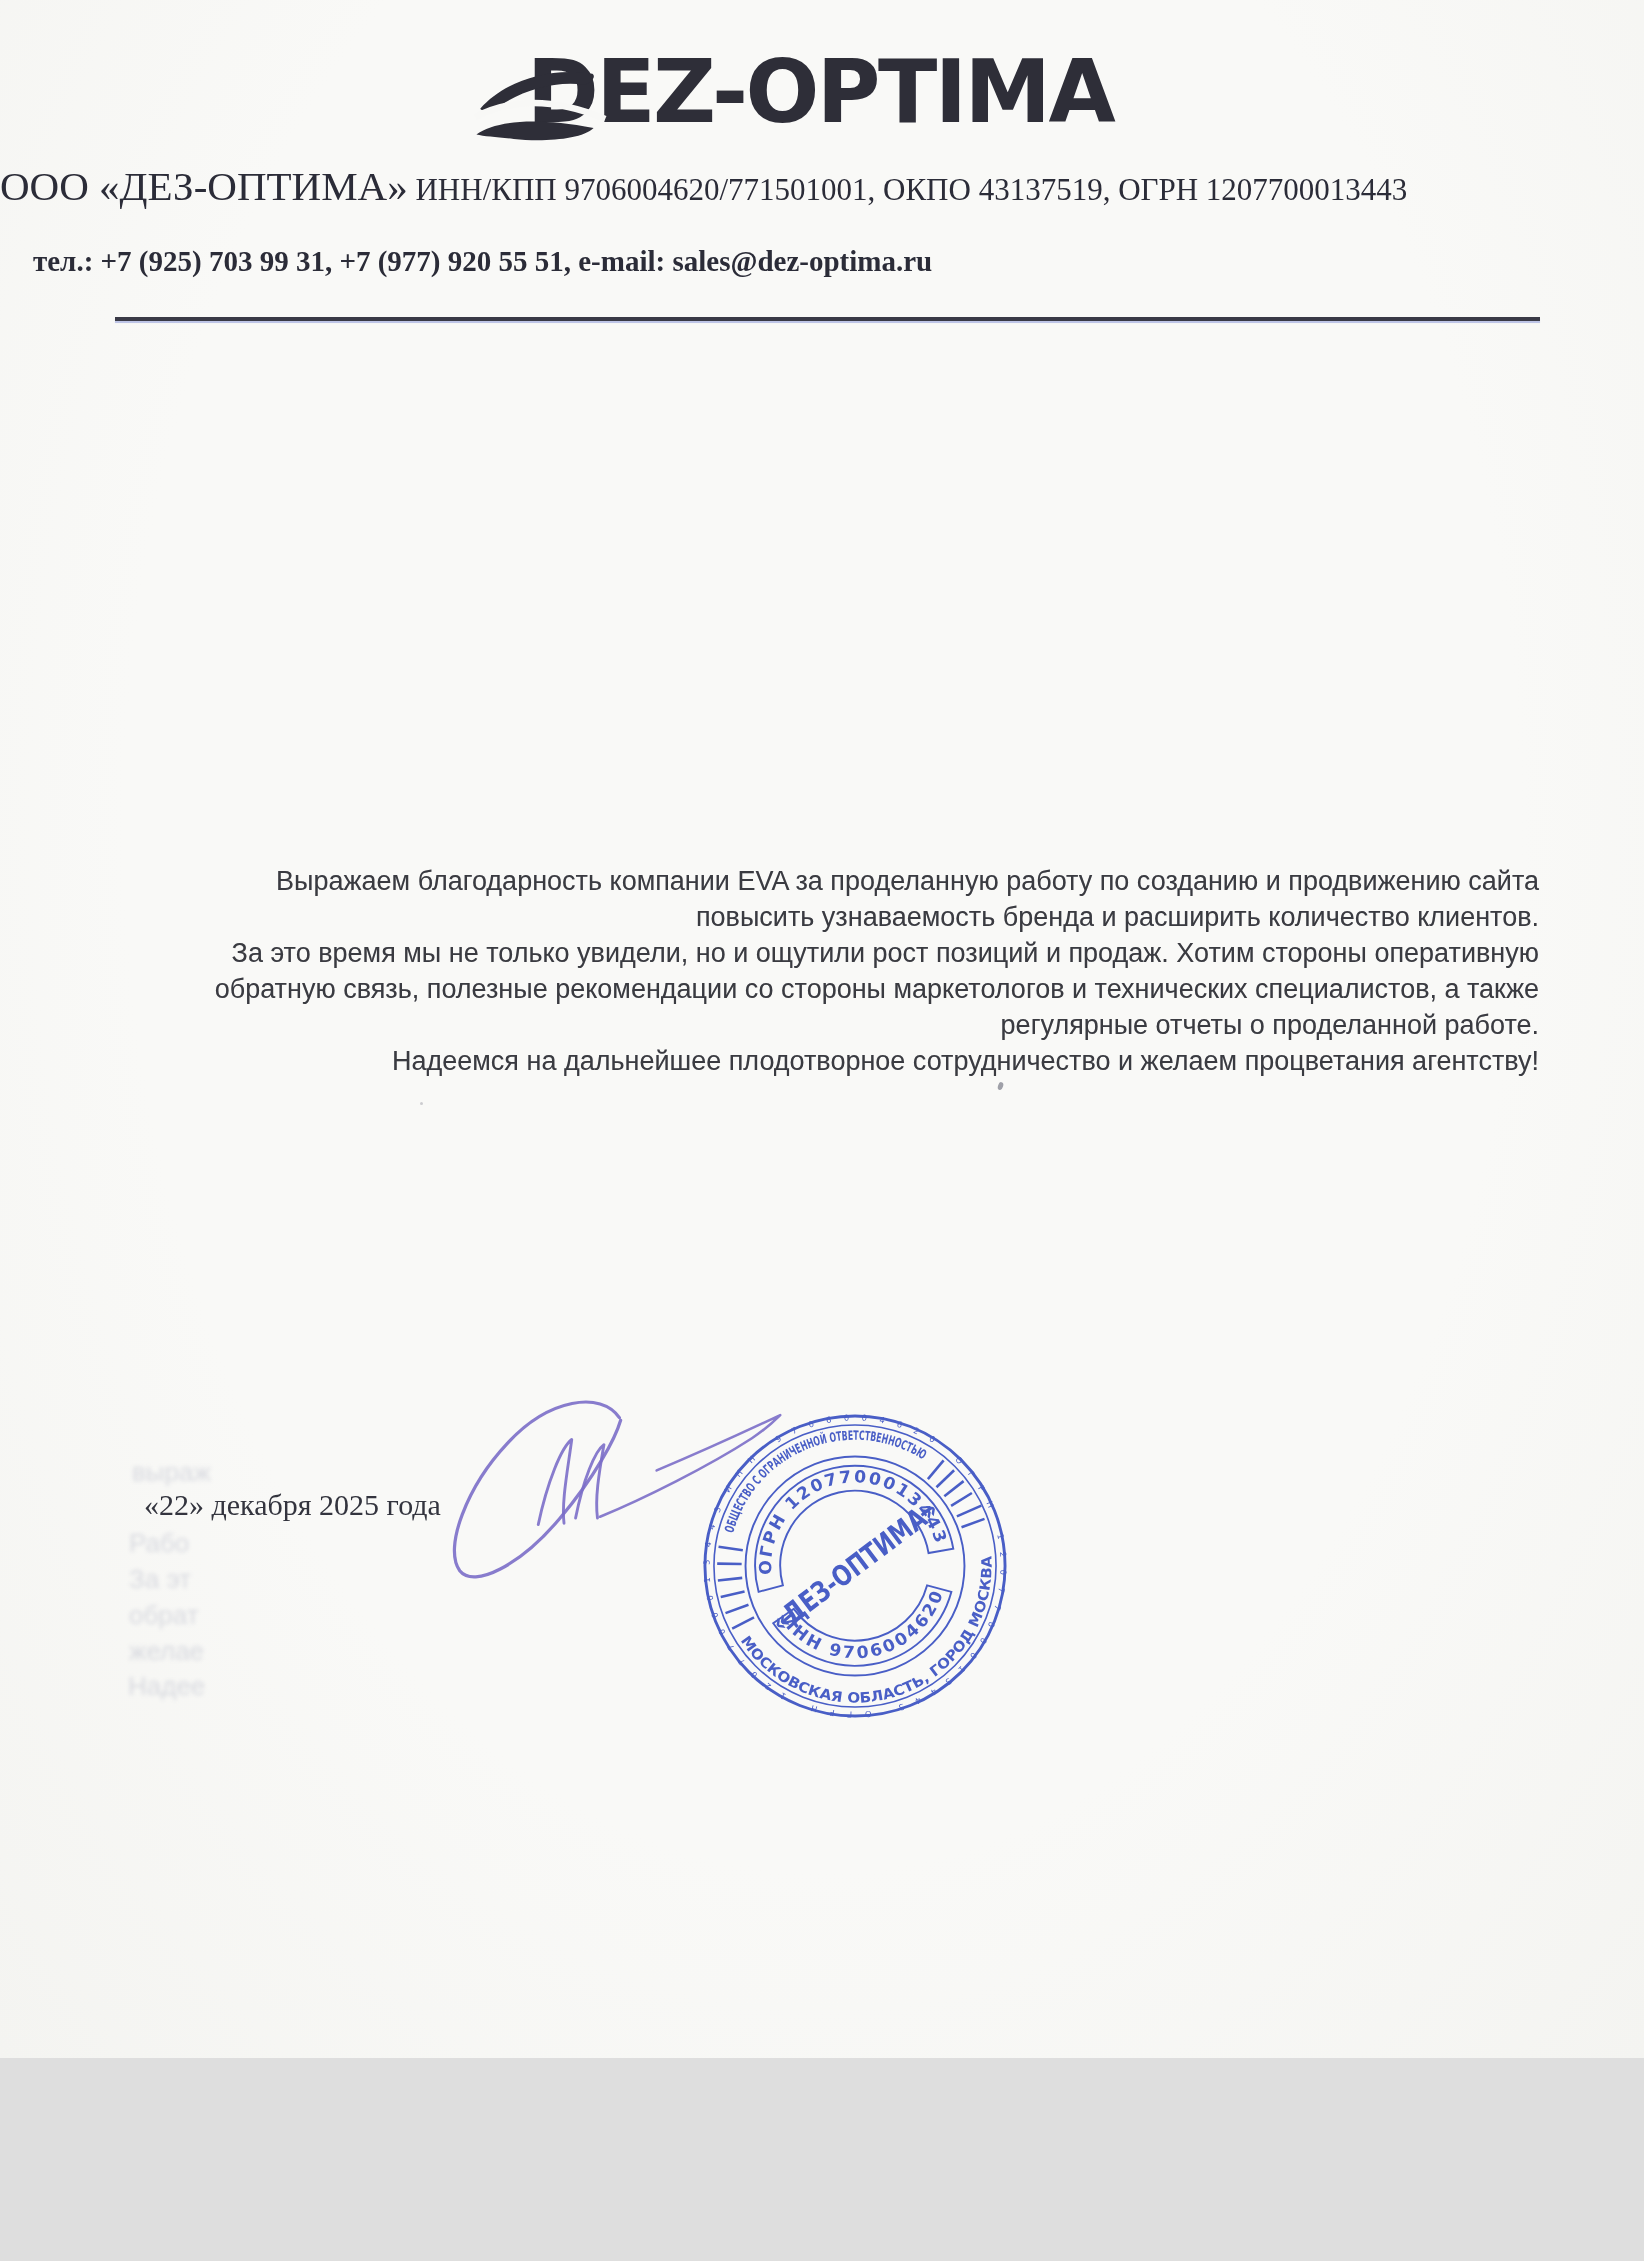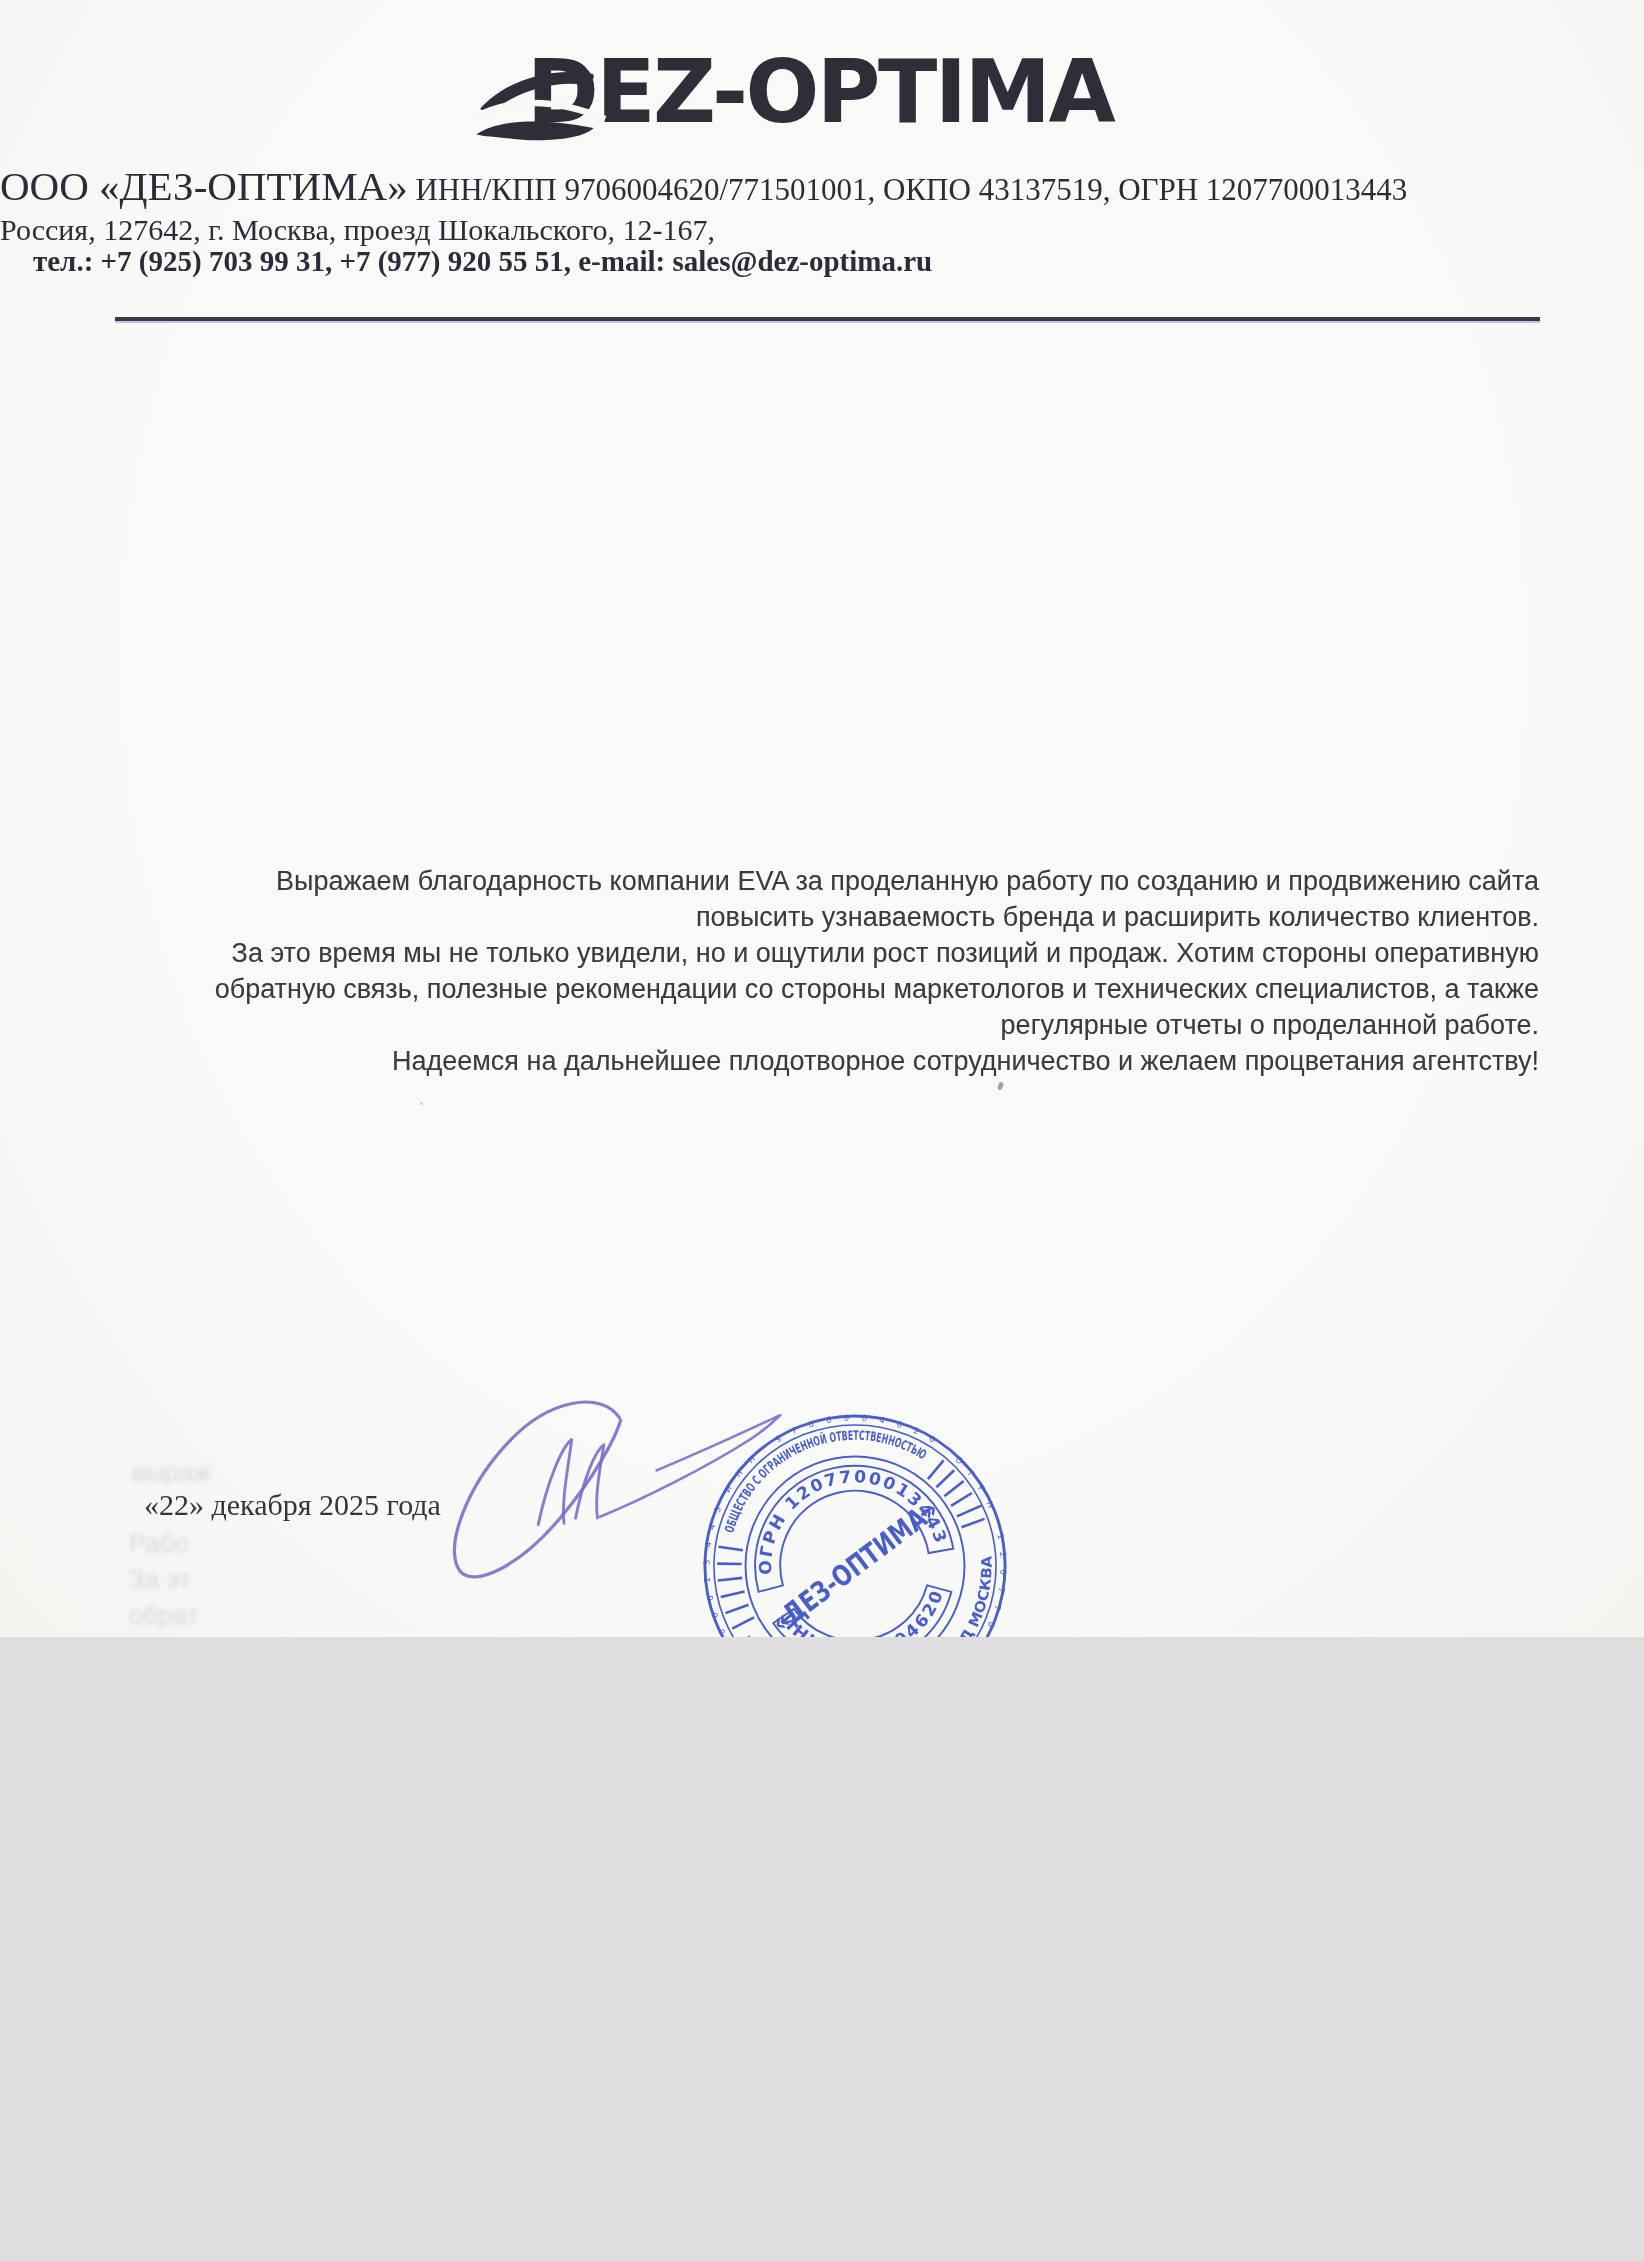--- a/index.html
+++ b/index.html
@@ -1,18 +1,18 @@
 <!DOCTYPE html>
 <html style="font-size:10.3px"><head>
 <meta charset="utf-8">
 <style>
   html,body{margin:0;padding:0;background:#dedede;}
   .page{
     position:relative;
-    width:1644px;height:1637px;
+    width:1644px;height:2058px;
     margin:0 auto;
     background:
       radial-gradient(ellipse at 50% 40%, #f9f9f7 60%, #f4f4f1 100%);
     overflow:hidden;
     font-family:"Liberation Sans", sans-serif;
     color:#3a3b42;
   }
   
   .logo-svg{position:absolute;left:430px;top:39px;width:773px;height:129px;}
   .logo-text{
@@ -65,21 +65,20 @@
       <path d="M 72 148 C 100 128, 160 120, 254 138 C 236 156, 175 160, 130 155
                C 105 152, 84 151, 72 148 Z" fill="#2e2e38"></path>
       <path d="M 70 121 C 130 90, 200 94, 272 124" stroke="#f8f8f6" stroke-width="10" fill="none"></path>
     </g>
   </svg>
 
   <div class="hdr hdr-line1">
     <span class="company">ООО «ДЕЗ-ОПТИМА»</span>
     <span class="details">ИНН/КПП 9706004620/771501001, ОКПО 43137519, ОГРН 1207700013443</span>
   </div>
-  <div class="hdr hdr-line2">Россия, 127642, г. Москва, проезд Шокальского, 12-167,</div>
   <div class="hdr hdr-line3">тел.: +7 (925) 703 99 31, +7 (977)  920 55 51, e-mail: sales@dez-optima.ru</div>
   <div class="rule"></div>
 
   <div class="body-block">
     <div class="body-line">Выражаем благодарность компании EVA за проделанную работу по созданию и продвижению сайта</div>
     <div class="body-line">повысить узнаваемость бренда и расширить количество клиентов.</div>
     <div class="body-line">За это время мы не только увидели, но и ощутили рост позиций и продаж. Хотим стороны оперативную</div>
     <div class="body-line">обратную связь, полезные рекомендации со стороны маркетологов и технических специалистов, а также</div>
     <div class="body-line">регулярные отчеты о проделанной работе.</div>
     <div class="body-line">Надеемся на дальнейшее плодотворное сотрудничество и желаем процветания агентству!</div>

